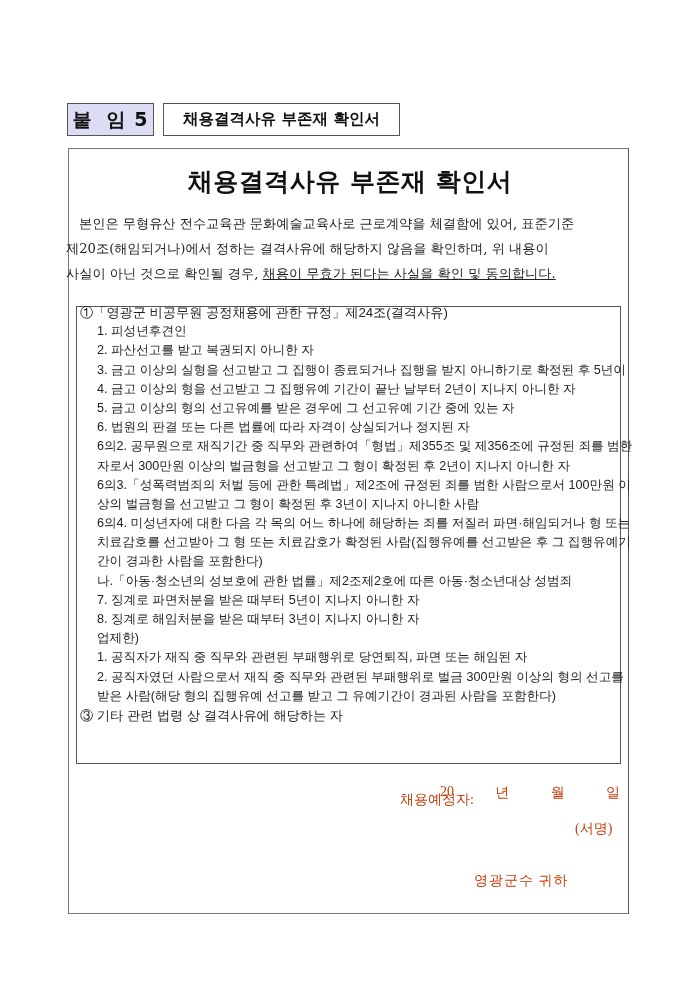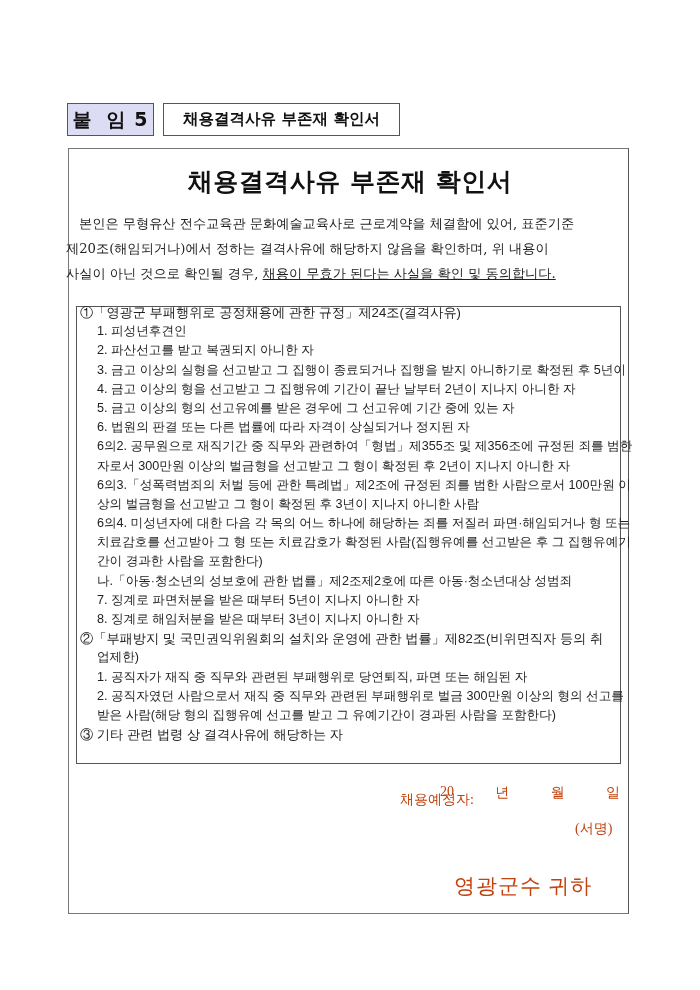--- a/index.html
+++ b/index.html
@@ -26,21 +26,21 @@
            border: 1px solid #555; box-sizing: border-box; }
   .inner-content { position: absolute; left: 80px; top: 303px; width: 537px;
                    font-family: "Liberation Sans", sans-serif; font-size: 12.6px; color: #222; }
   .line { height: 19.2px; line-height: 19.2px; white-space: nowrap; }
   .sec { padding-left: 0; font-size: 13.2px; }
   .sub { padding-left: 17px; }
   .bottom { position: absolute; font-family: Liberation Serif, serif; color: #c2410c; gap: 28px; }
   .date { top: 784px; left: 440px; width: 180px; font-size: 14px; display:flex; justify-content: space-between; }
   .signer { top: 791px; left: 400px; font-size: 14px; }
   .sign { top: 820px; left: 575px; font-size: 14px; }
-  .recipient { top: 872px; left: 454px; font-size: 21px; letter-spacing: 1px; }
+  .recipient { top: 872px; left: 474px; font-size: 14px; letter-spacing: 1px; }
 </style>
 </head>
 <body>
 
 <div class="tag-box">
   <span>붙</span>
     <span class="sp"></span>
     <span>임 5</span>
 </div>
 <div class="tag-title">채용결격사유 부존재 확인서</div>
@@ -51,38 +51,37 @@
 
 <div class="intro">
   <div style="padding-left:13px">본인은 무형유산 전수교육관 문화예술교육사로 근로계약을 체결함에 있어, 표준기준</div>
   <div>제20조(해임되거나)에서 정하는 결격사유에 해당하지 않음을 확인하며, 위 내용이</div>
   <div><span>사실이 아닌 것으로 확인될 경우, </span><span class="u">채용이 무효가 된다는 사실을 확인 및 동의합니다.</span></div>
 </div>
 
 <div class="inner"></div>
 
 <div class="inner-content">
-  <div class="line sec">①「영광군 부패행위로 공정채용에 관한 규정」제24조(결격사유)</div>
+  <div class="line sec">①「영광군 비공무원 공정채용에 관한 규정」제24조(결격사유)</div>
   <div class="line sub">1. 피성년후견인</div>
   <div class="line sub">2. 파산선고를 받고 복권되지 아니한 자</div>
   <div class="line sub">3. 금고 이상의 실형을 선고받고 그 집행이 종료되거나 집행을 받지 아니하기로 확정된 후 5년이</div>
   <div class="line sub">4. 금고 이상의 형을 선고받고 그 집행유예 기간이 끝난 날부터 2년이 지나지 아니한 자</div>
   <div class="line sub">5. 금고 이상의 형의 선고유예를 받은 경우에 그 선고유예 기간 중에 있는 자</div>
   <div class="line sub">6. 법원의 판결 또는 다른 법률에 따라 자격이 상실되거나 정지된 자</div>
   <div class="line sub">6의2. 공무원으로 재직기간 중 직무와 관련하여「형법」제355조 및 제356조에 규정된 죄를 범한</div>
   <div class="line sub">자로서 300만원 이상의 벌금형을 선고받고 그 형이 확정된 후 2년이 지나지 아니한 자</div>
   <div class="line sub">6의3.「성폭력범죄의 처벌 등에 관한 특례법」제2조에 규정된 죄를 범한 사람으로서 100만원 이</div>
   <div class="line sub">상의 벌금형을 선고받고 그 형이 확정된 후 3년이 지나지 아니한 사람</div>
   <div class="line sub">6의4. 미성년자에 대한 다음 각 목의 어느 하나에 해당하는 죄를 저질러 파면·해임되거나 형 또는</div>
   <div class="line sub">치료감호를 선고받아 그 형 또는 치료감호가 확정된 사람(집행유예를 선고받은 후 그 집행유예기</div>
   <div class="line sub">간이 경과한 사람을 포함한다)</div>
   <div class="line sub">나.「아동·청소년의 성보호에 관한 법률」제2조제2호에 따른 아동·청소년대상 성범죄</div>
   <div class="line sub">7. 징계로 파면처분을 받은 때부터 5년이 지나지 아니한 자</div>
   <div class="line sub">8. 징계로 해임처분을 받은 때부터 3년이 지나지 아니한 자</div>
-  <div class="line sec">②「부패방지 및 국민권익위원회의 설치와 운영에 관한 법률」제82조(비위면직자 등의 취</div>
   <div class="line sub">업제한)</div>
   <div class="line sub">1. 공직자가 재직 중 직무와 관련된 부패행위로 당연퇴직, 파면 또는 해임된 자</div>
   <div class="line sub">2. 공직자였던 사람으로서 재직 중 직무와 관련된 부패행위로 벌금 300만원 이상의 형의 선고를</div>
   <div class="line sub">받은 사람(해당 형의 집행유예 선고를 받고 그 유예기간이 경과된 사람을 포함한다)</div>
   <div class="line sec">③ 기타 관련 법령 상 결격사유에 해당하는 자</div>
 </div>
 
 <div class="bottom date">
   <span>20</span>
   <span>년</span>

